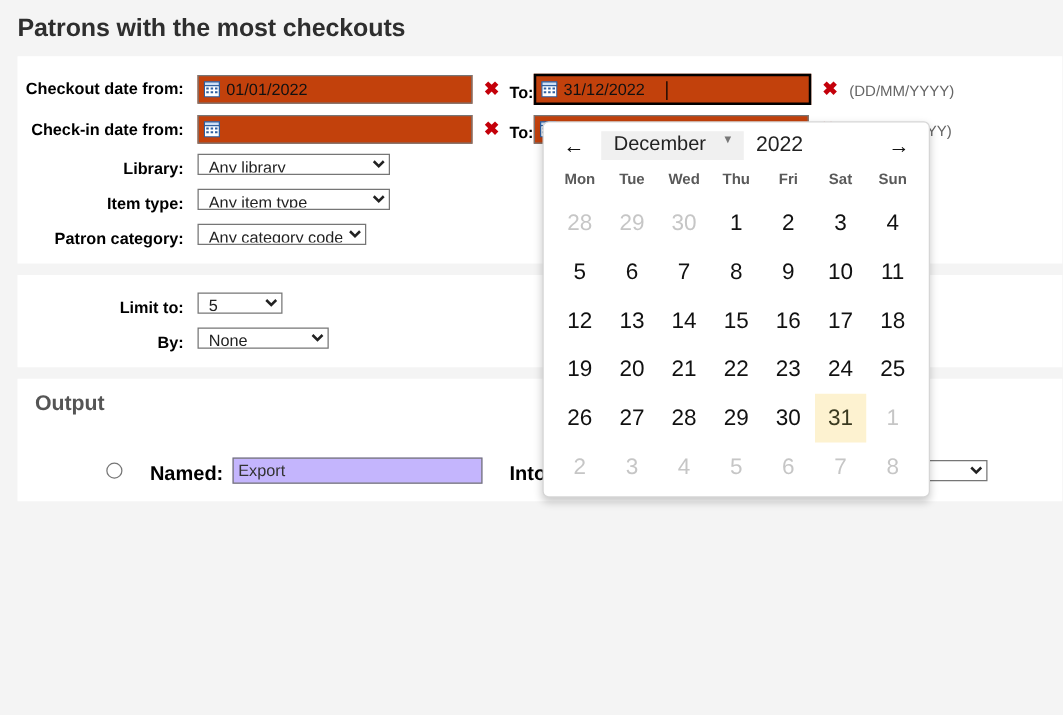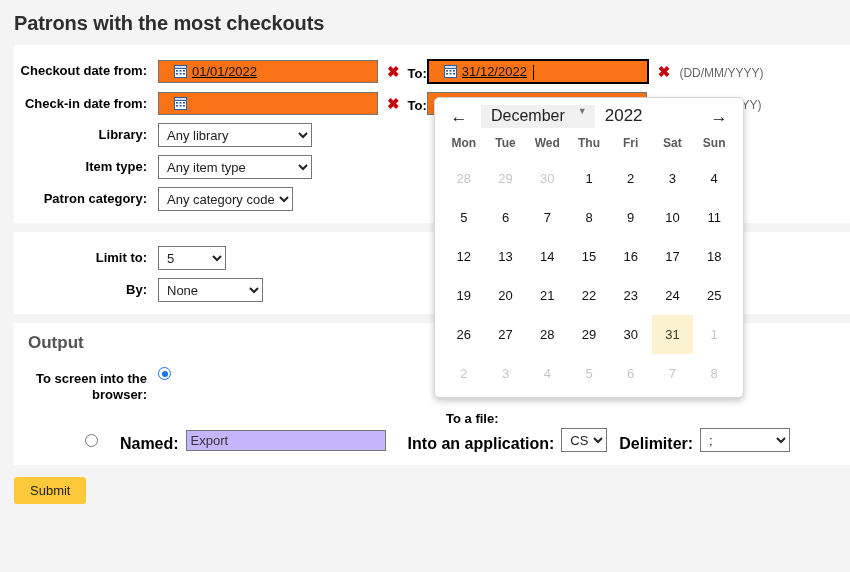--- a/index.html
+++ b/index.html
@@ -54,23 +54,22 @@
   .ctl { margin-left: 11px; display: flex; align-items: center; }
 
   
   .dateinput {
     position: relative;
     display: inline-flex;
     align-items: center;
     width: 220px;
     height: 23px;
     border: 1px solid #767676;
-    background: #f97316;
-    padding: 0 15px;
-    text-decoration: underline;
+    background: #c2410c;
+    padding: 0 4px;
   }
   .dateinput.focused {
     border: 2px solid #000;
     width: 222px;
     height: 25px;
   }
   .cal-ico {
     width: 13px; height: 13px;
     flex: 0 0 13px;
     margin-right: 5px;
@@ -116,21 +115,21 @@
   .fmt {
     color: #666;
     font-size: 12px;
     margin-left: 9px;
     padding-top: 3px;
   }
   
   select {
     font-family: "Liberation Sans", sans-serif;
     font-size: 13px;
-    height: 24px;
+    height: 17px;
     border: 1px solid #767676;
     background: #fff;
     color: #222;
     padding: 1px 2px 1px 4px;
   }
   .sel-lib { width: 154px; }
   .sel-item { width: 154px; }
   .sel-pat { width: 135px; }
   .sel-limit { width: 68px; }
   .sel-by { width: 105px; }
@@ -251,21 +250,21 @@
   }
   .dp-wd {
     text-align: center;
     font-size: 12px;
     font-weight: bold;
     color: #5a5a5a;
     padding: 2px 0 9px 0;
   }
   .dp-day {
     text-align: center;
-    font-size: 13px;
+    font-size: 18px;
     color: #111;
     height: 39px;
     line-height: 39px;
     cursor: pointer;
   }
   .dp-day.other { color: #c6c6c6; }
   .dp-day.sel {
     background: #fdf2d0;
     color: #3a3a20;
   }
@@ -432,46 +431,39 @@
       </div>
     </div>
   </div>
 
   <div class="gap"></div>
 
   
   <div class="fieldset" style="padding-top:6px;">
     <div class="legend">Output</div>
 
-    <div class="row">
-      <div class="lbl">To screen into the browser:</div>
-      <div class="ctl">
-        <span class="radio on"></span>
-      </div>
-    </div>
 
     <div class="row" style="align-items:center;flex-direction:column;">
       <div class="lbl" style="padding-top:0;">To a file:</div>
       <div class="ctl">
         <span class="radio"></span>
         <span class="inline-lbl">Named:</span>
         <input type="text" class="named" value="Export" style="">
         <span class="inline-lbl">Into an application:</span>
         <select class="sel-app">
           <option>CSV</option>
         </select>
         <span class="inline-lbl tight">Delimiter:</span>
         <select class="sel-delim">
           <option>;</option>
         </select>
       </div>
     </div>
   </div>
 
-  <button class="submit-btn">Submit</button>
 
   
   <div class="dp">
     <div class="dp-head">
       <span class="dp-arrow">←</span>
       <span class="dp-month">
         <span>December</span>
         <span class="tri">▼</span>
       </span>
       <span class="dp-year">2022</span>

